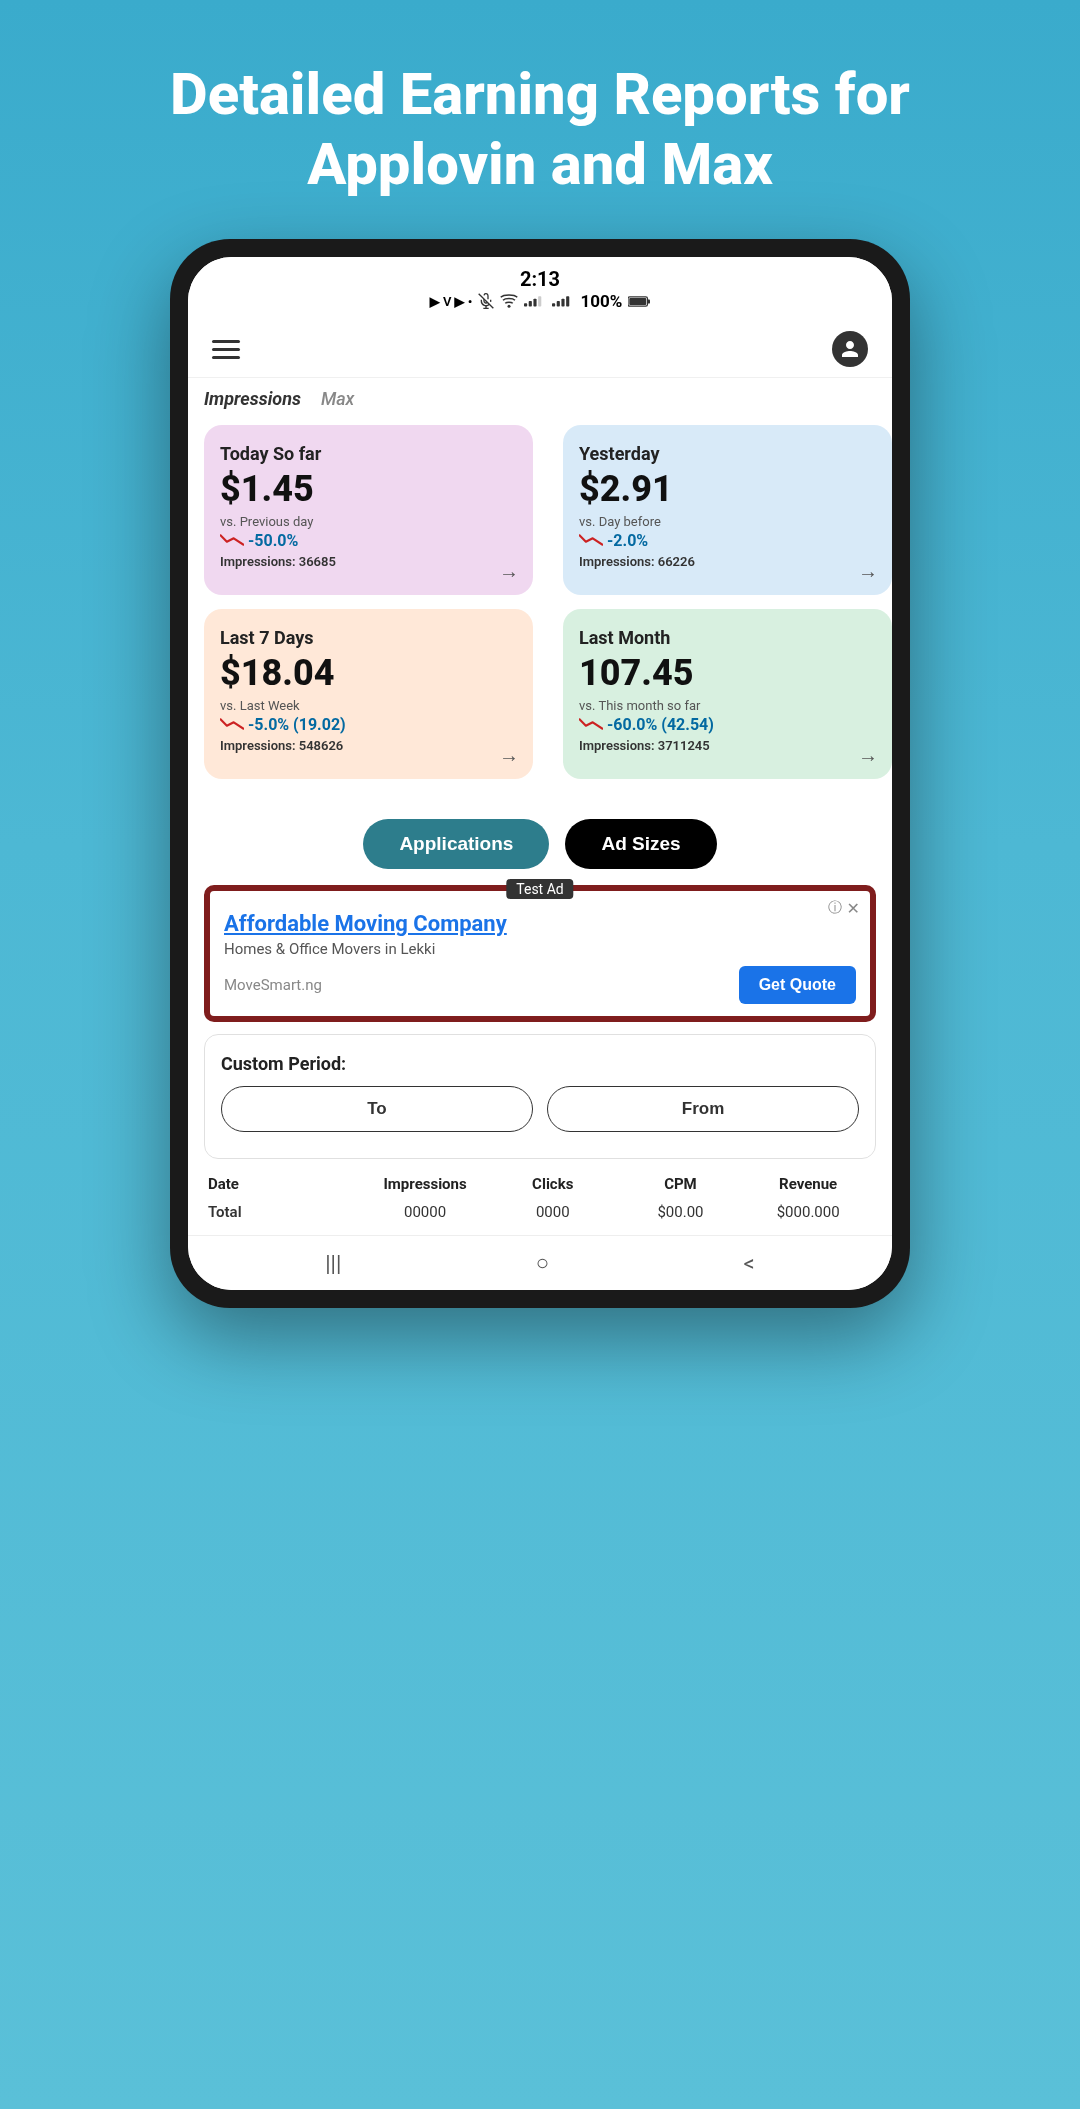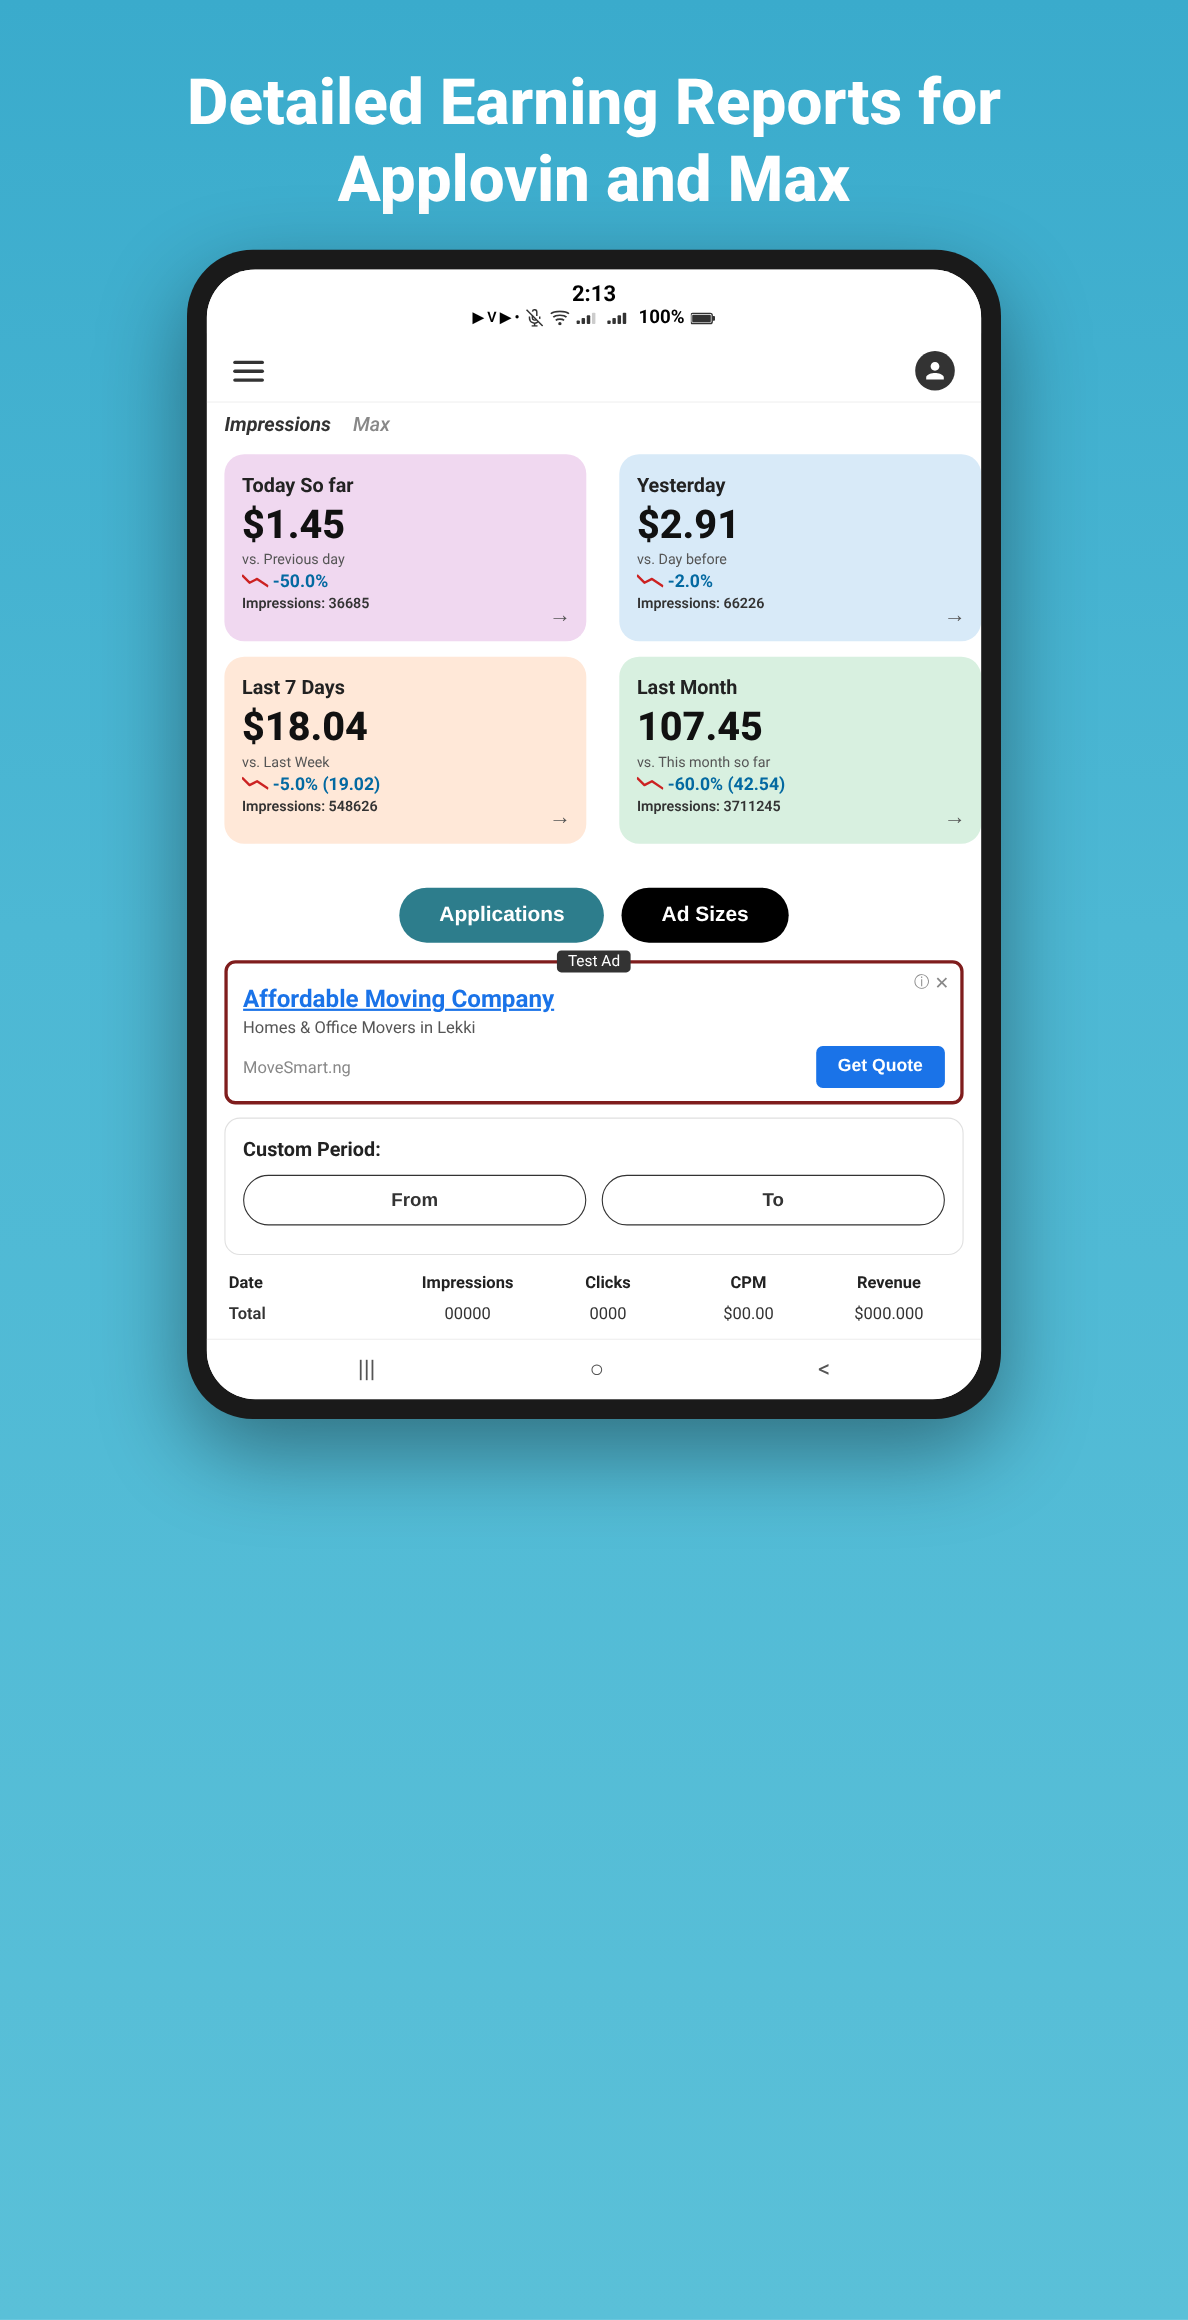--- a/index.html
+++ b/index.html
@@ -8,21 +8,21 @@
       height: 2109px;
       background: linear-gradient(180deg, #3aabcc 0%, #4db8d4 40%, #5ac0d8 100%);
       display: flex;
       flex-direction: column;
       align-items: center;
       font-family: -apple-system, BlinkMacSystemFont, 'Segoe UI', Roboto, sans-serif;
       overflow: hidden;
     }
     .page-header {
       text-align: center;
-      padding: 60px 80px 28px;
+      padding: 60px 80px 40px;
       color: white;
     }
     .page-header h1 {
       font-size: 58px;
       font-weight: 800;
       line-height: 1.2;
     }
     .phone-wrapper {
       width: 740px;
       background: #1a1a1a;
@@ -167,21 +167,21 @@
       font-weight: 700;
       border: none;
       cursor: pointer;
     }
     .btn-teal { background: #2d7d8c; color: white; }
     .btn-teal-outline { background: #000000; color: white; }
 
     
     .ad-banner {
       margin: 6px 16px 12px;
-      border: 3px solid #7f1d1d;
+      border: 6px solid #7f1d1d;
       border-radius: 10px;
       padding: 12px 14px;
       position: relative;
       background: white;
     }
     .ad-label {
       position: absolute;
       top: -12px;
       left: 50%;
       transform: translateX(-50%);
@@ -476,22 +476,22 @@
       <div class="ad-subtitle">Homes &amp; Office Movers in Lekki</div>
       <div class="ad-footer">
         <span class="ad-domain">MoveSmart.ng</span>
         <button class="ad-btn">Get Quote</button>
       </div>
     </div>
 
     <div class="custom-period">
       <div class="custom-period-title">Custom Period:</div>
       <div class="date-row">
+        <button class="date-btn">To</button>
         <button class="date-btn">From</button>
-        <button class="date-btn">To</button>
       </div>
     </div>
 
     <div class="data-table">
       <div class="table-header">
         <span>Date</span>
         <span>Impressions</span>
         <span>Clicks</span>
         <span>CPM</span>
         <span>Revenue</span>

